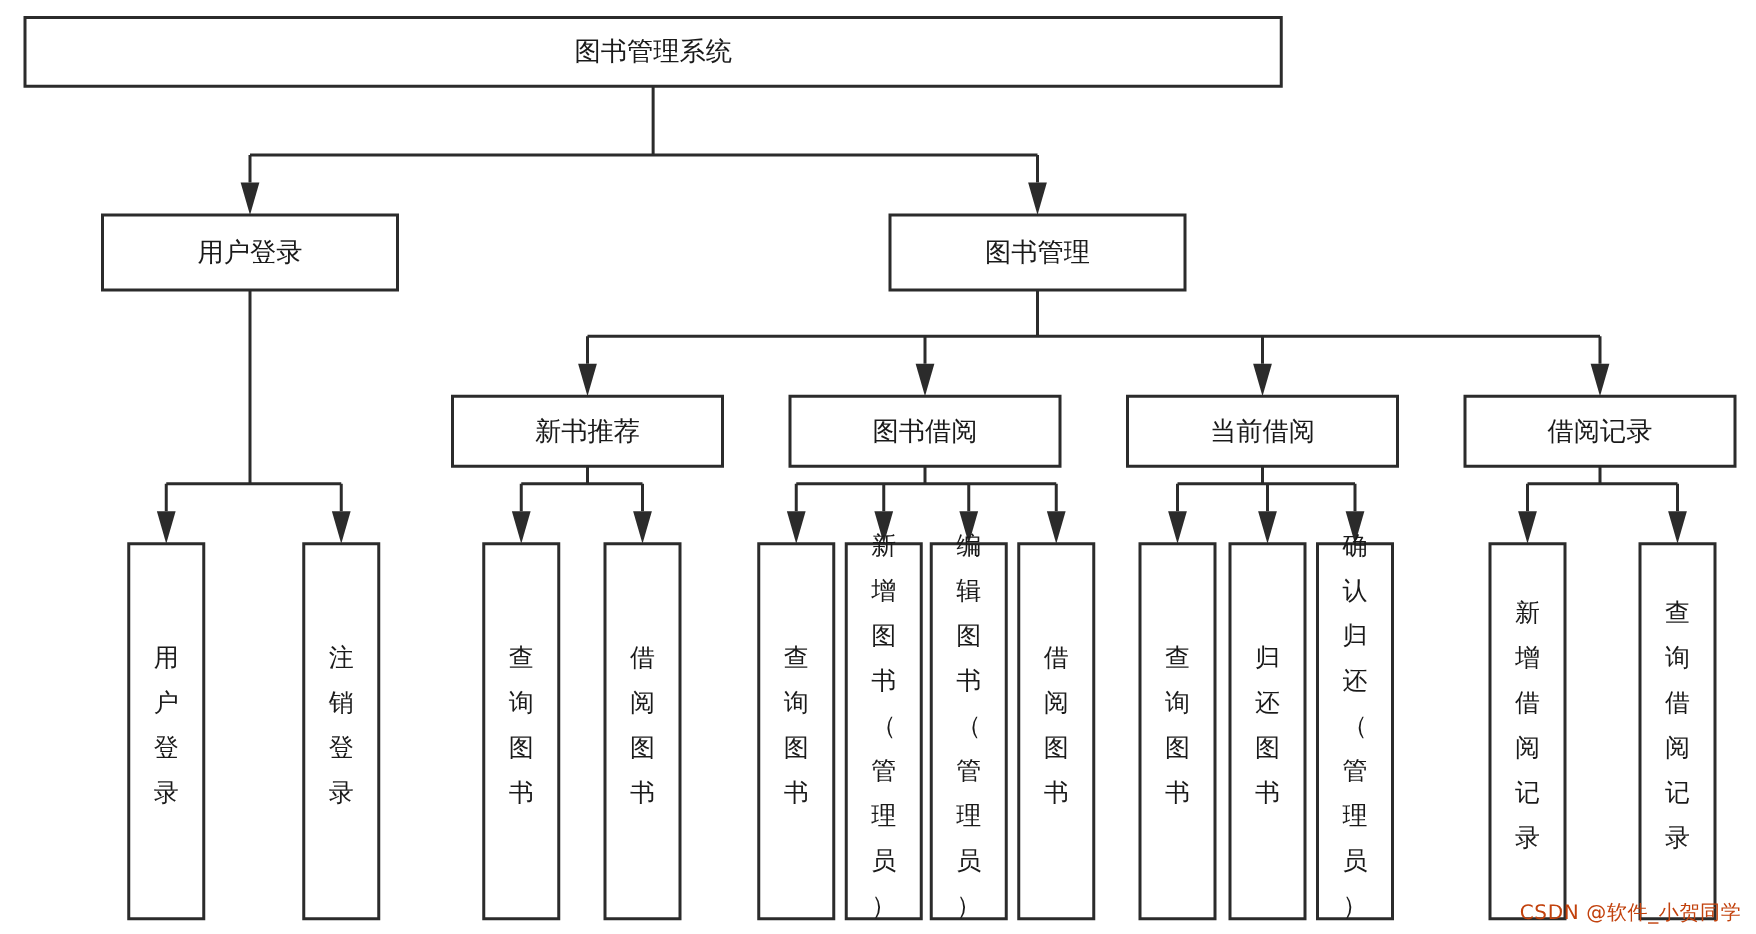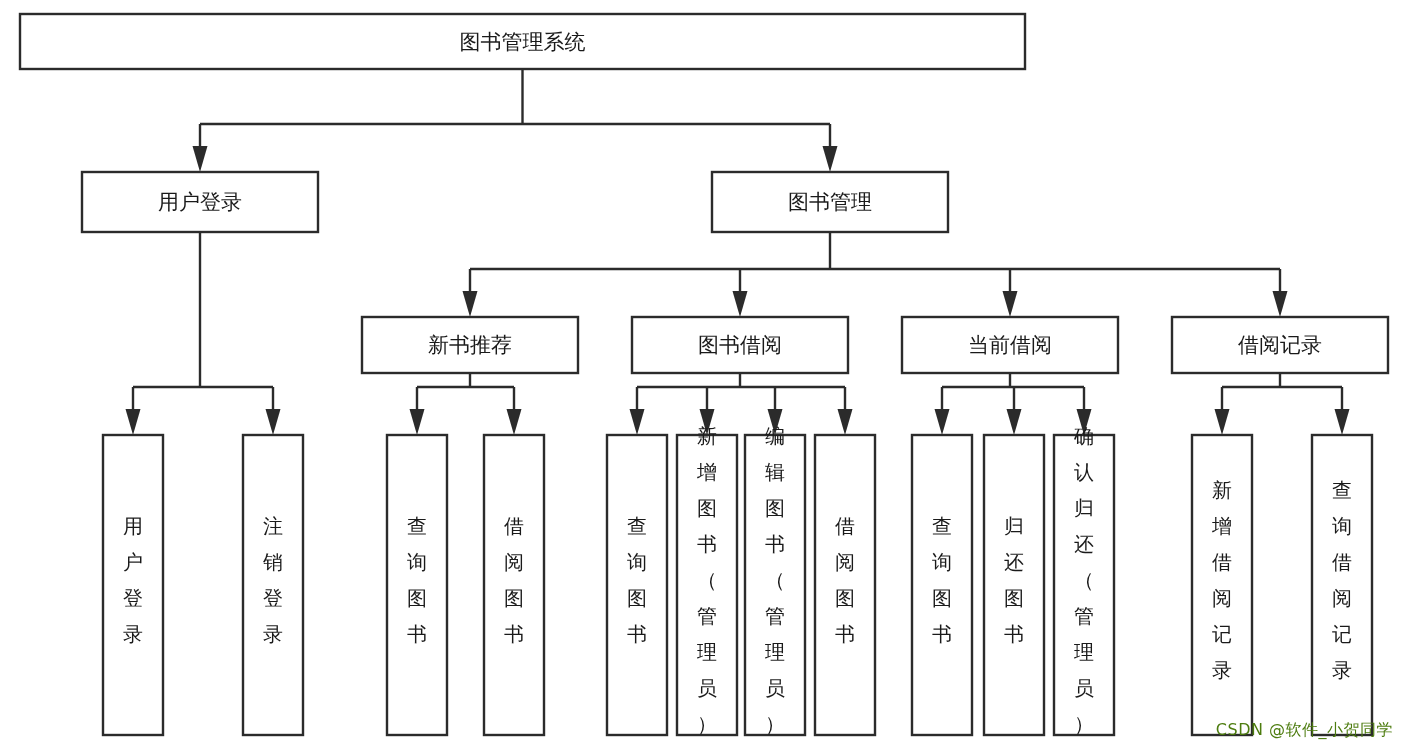--- a/index.html
+++ b/index.html
@@ -47,21 +47,21 @@
   .edge-arrow {
     fill: #2b2b2b;
     stroke: none;
   }
   .watermark {
     position: absolute;
     right: 12px;
     bottom: 6px;
     font-family: "DejaVu Sans", "Liberation Sans", sans-serif;
     font-size: 16px;
-    color: #4d7c0f;
+    color: #c2410c;
     letter-spacing: 0.5px;
     white-space: nowrap;
     pointer-events: none;
   }
 </style>
 </head>
 <body>
 
 <div id="diagram-root">
   <svg width="1405" height="747" viewBox="0 0 1405 747" xmlns="http://www.w3.org/2000/svg">

